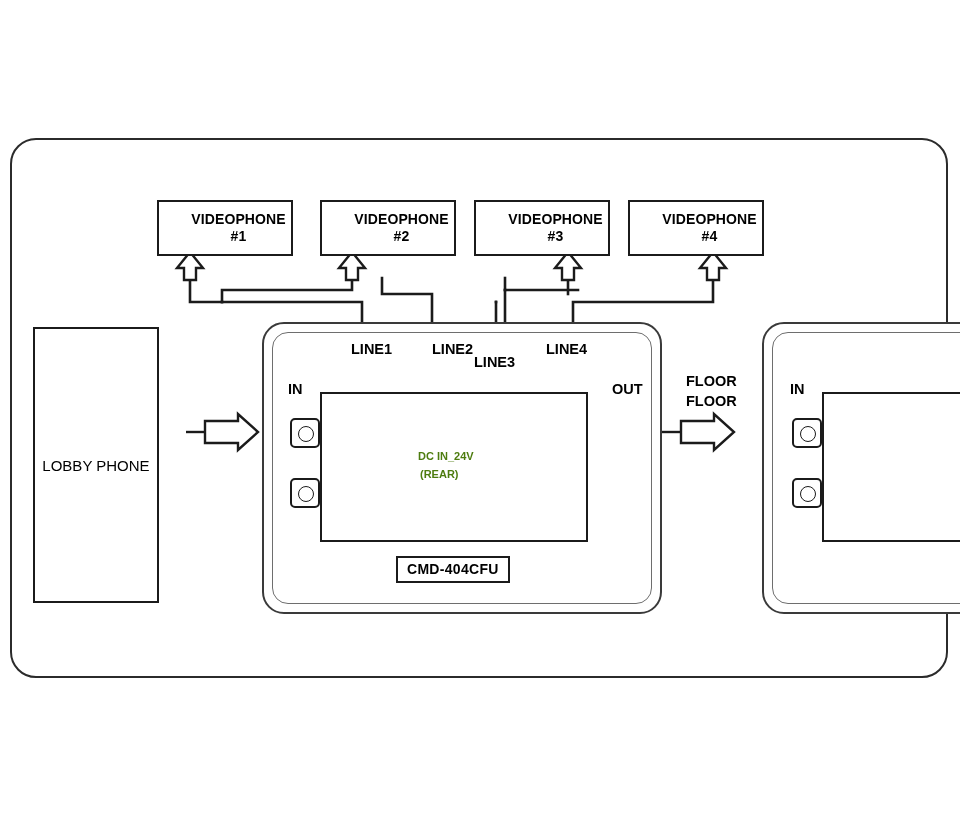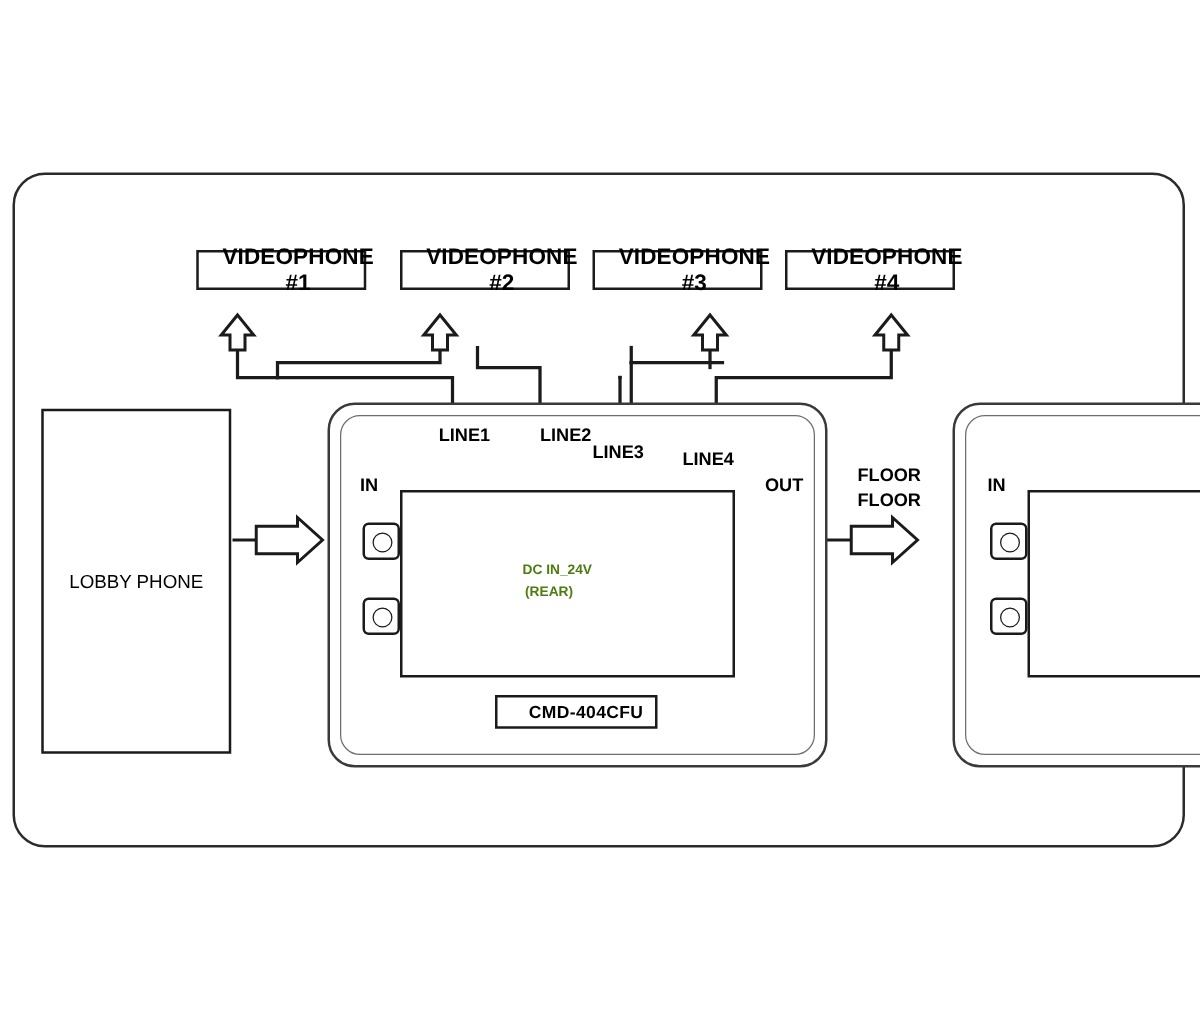--- a/index.html
+++ b/index.html
@@ -37,37 +37,37 @@
   
   .box {
     position: absolute;
     box-sizing: border-box;
     border: 2px solid #1b1b1b;
     background: #ffffff;
   }
 
   .videophone {
     width: 136px;
-    height: 32px;
+    height: 56px;
     display: flex;
     flex-direction: column;
     align-items: center;
     justify-content: center;
-    font-size: 18px;
+    font-size: 14px;
     font-weight: bold;
     letter-spacing: 0.1px;
     color: #000;
     line-height: 1.18;
     padding-left: 27px;
   }
 
   .lobby {
     left: 33px;
     top: 327px;
-    width: 152px;
+    width: 126px;
     height: 276px;
     display: flex;
     align-items: center;
     justify-content: center;
     font-size: 15px;
     color: #000;
   }
 
   
   .unit {
@@ -120,21 +120,21 @@
     font-weight: bold;
     color: #000;
     white-space: pre;
   }
 
   .model-tag {
     position: absolute;
     box-sizing: border-box;
     border: 2px solid #1b1b1b;
     background: #fff;
-    padding: 3px 9px 4px 25px;
+    padding: 3px 9px 4px 9px;
     font-size: 14px;
     font-weight: bold;
     letter-spacing: 0.3px;
     color: #000;
   }
 
   .dcin {
     position: absolute;
     font-size: 11px;
     font-weight: bold;
@@ -235,21 +235,21 @@
     <span>LOBBY PHONE</span>
   </div>
 
   <div class="unit" style="left:262px; top:322px; width:400px; height:292px;">
     <div class="unit-inner-edge"></div>
   </div>
 
   <div class="lbl" style="left:330px; top:341px;margin-left:21px;">LINE1</div>
   <div class="lbl" style="left:404px; top:341px;margin-left:28px;">LINE2</div>
   <div class="lbl" style="left:474px; top:341px;margin-top:13px;">LINE3</div>
-  <div class="lbl" style="left:546px; top:360px;">LINE4</div>
+  <div class="lbl" style="left:546px; top:341px;">LINE4</div>
 
   <div class="lbl" style="left:288px; top:381px;">IN</div>
   <div class="lbl" style="left:612px; top:381px;">OUT</div>
 
   <div class="unit-face" style="left:320px; top:392px; width:268px; height:150px;"></div>
 
   <div class="port" style="left:290px; top:418px;"></div>
   <div class="port" style="left:290px; top:478px;"></div>
 
   <div class="dcin" style="left:370px; top:450px;"><span>DC IN_24V</span></div>

